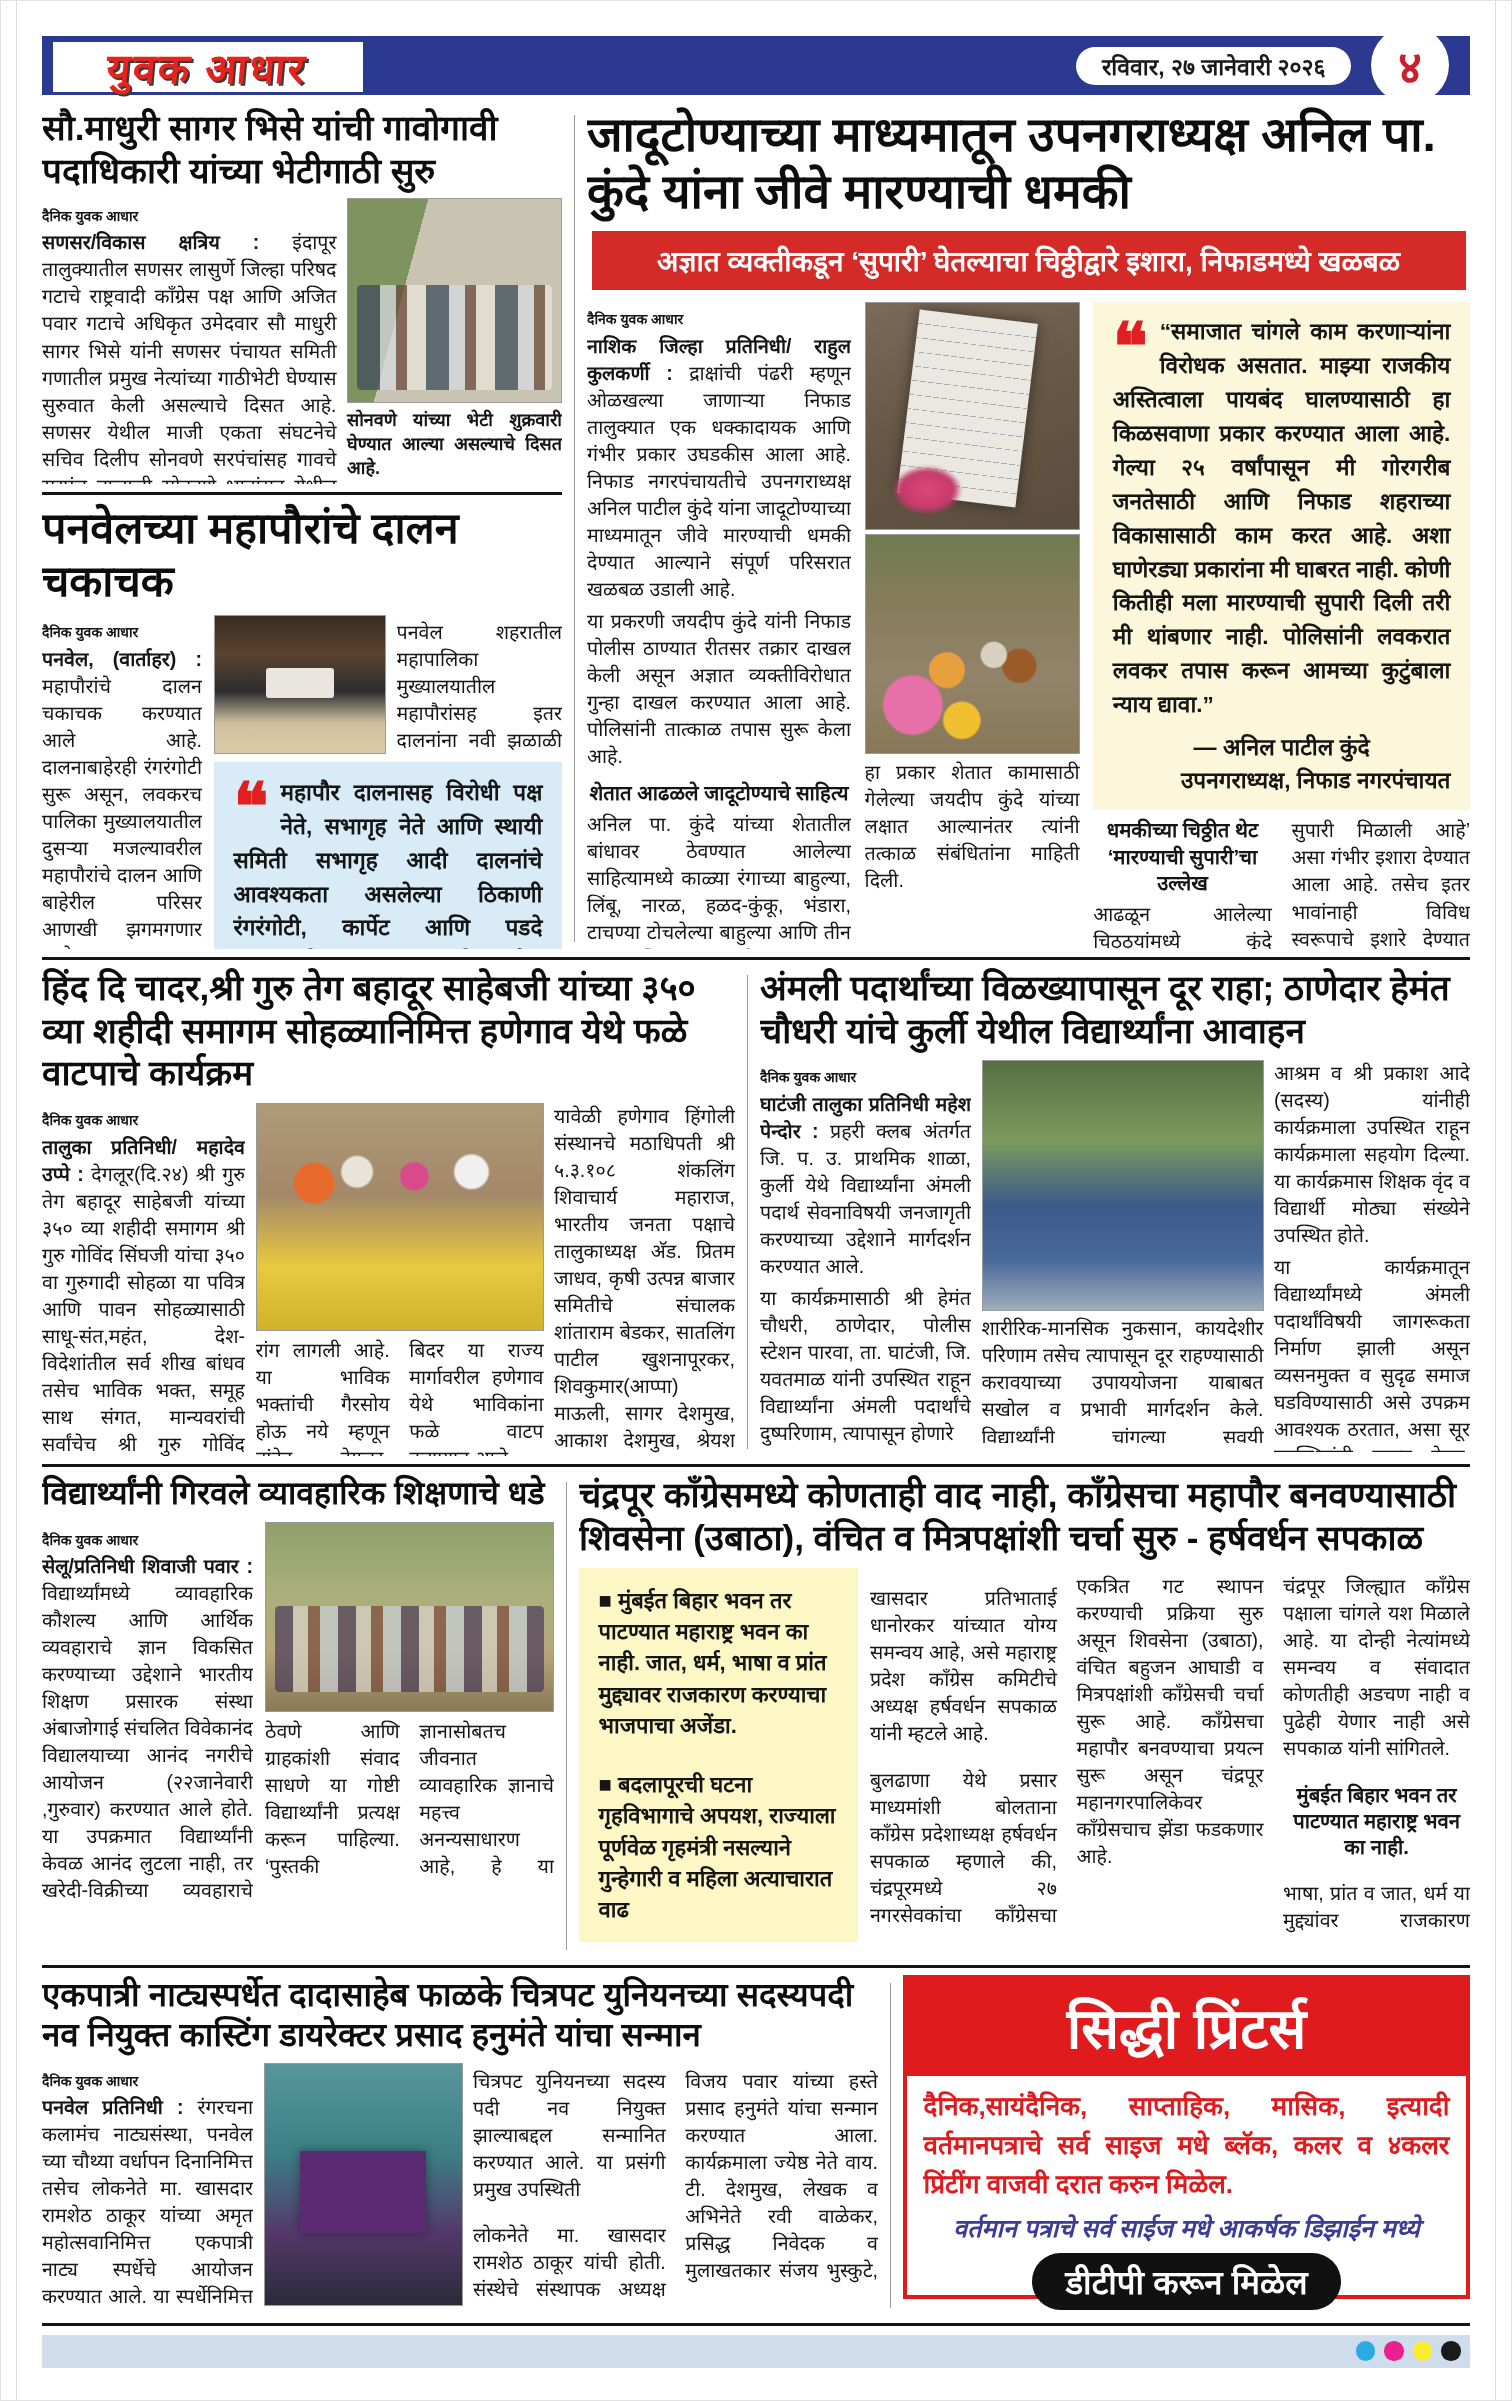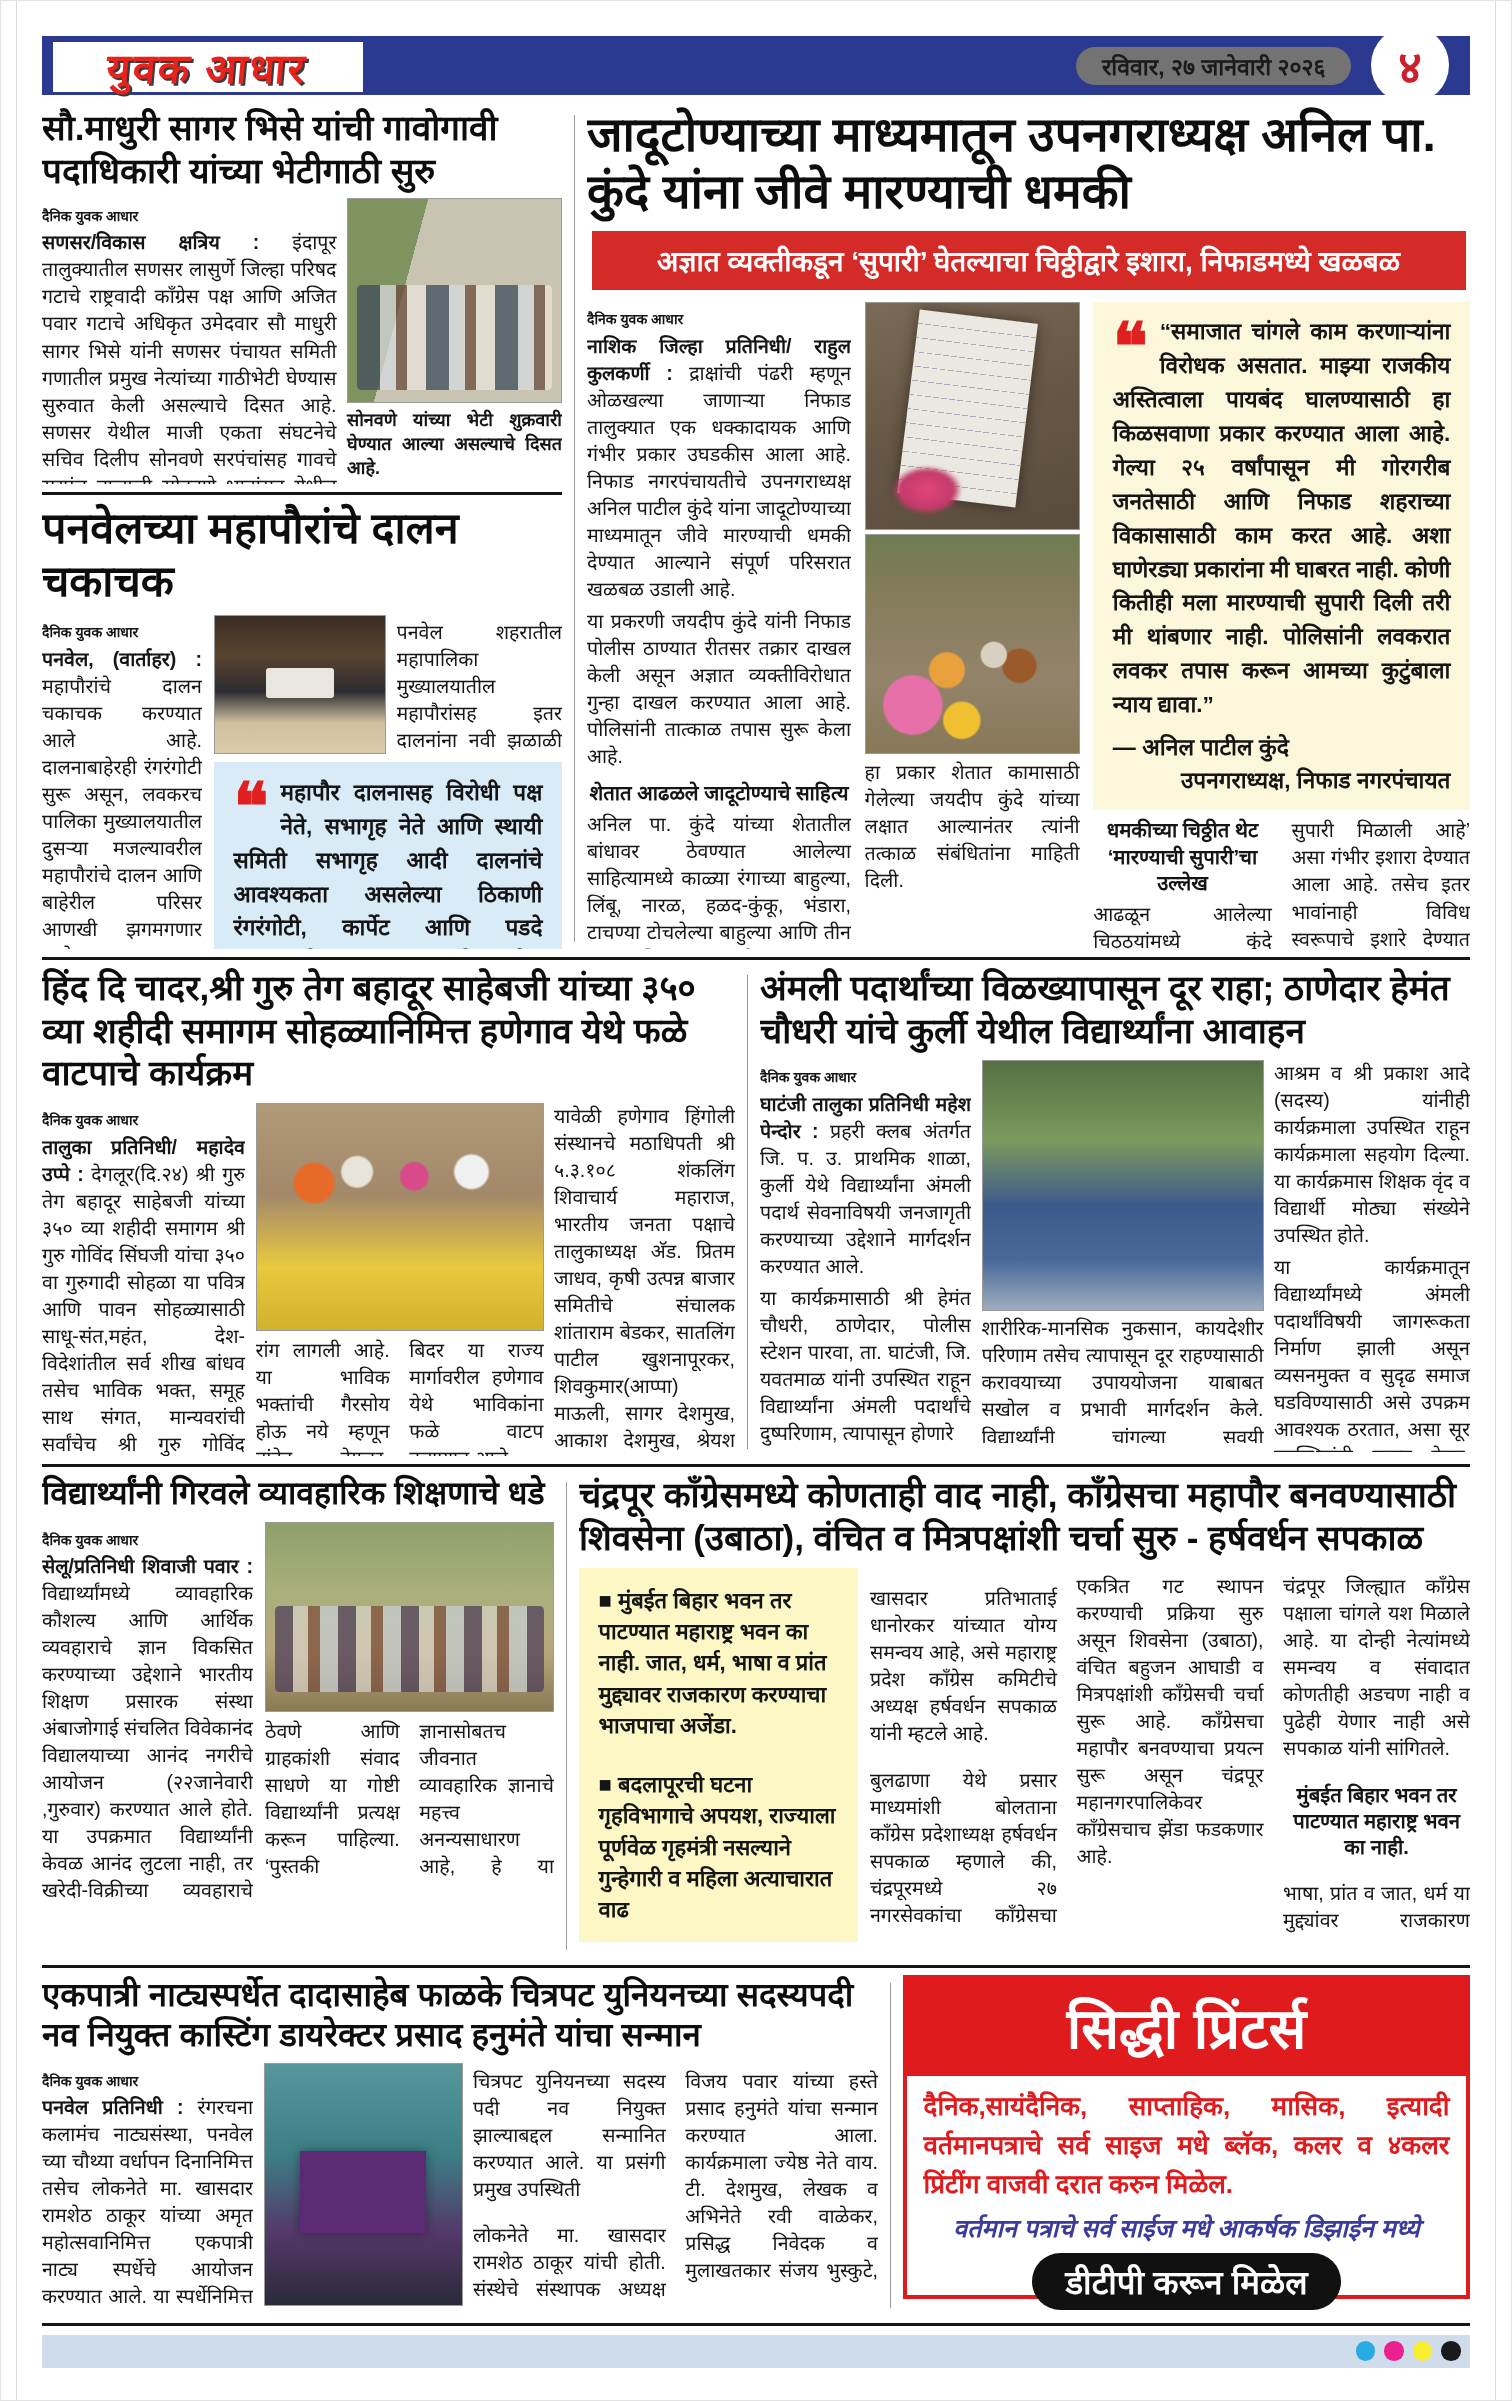--- a/index.html
+++ b/index.html
@@ -8,21 +8,21 @@
   .edge-l,.edge-r{position:absolute;top:0;bottom:0;width:0.8px;background:#dcdcdc;}
   .edge-l{left:15px}.edge-r{right:15px}
   .content{position:absolute;left:41px;right:41px;top:35px;}
 
   
   .masthead{position:relative;height:59px;background:#2b3990;}
   .logo-box{position:absolute;left:10.5px;top:6px;height:50px;width:310px;background:#fff;
             display:flex;align-items:center;justify-content:center;}
   .logo-text{font-size:41px;font-weight:800;color:#e8231d;letter-spacing:2.3px;
              transform:skewX(-5deg);text-shadow:2.3px 2.3px 0 #3b3b3b;white-space:nowrap;}
-  .date-pill{position:absolute;right:119px;top:10.5px;height:38px;background:#737373;border-radius:21px;
+  .date-pill{position:absolute;right:119px;top:10.5px;height:38px;background:#ffffff;border-radius:21px;
              display:flex;align-items:center;padding:0 25.6px;font-size:23px;font-weight:600;color:#1a1a1a;}
   .page-circle{position:absolute;right:21px;top:-9.8px;width:78px;height:78px;border-radius:50%;background:#fff;
                display:flex;align-items:center;justify-content:center;font-size:45px;font-weight:800;color:#cc1f2c;}
 
   
   .hrule{border:0;border-top:3px solid #151515;margin:7.5px 0;}
   .band{display:flex;align-items:stretch;overflow:hidden;}
   .vr{border-left:1.5px solid #9a9a9a;margin:7.5px 12px;}
   .headline{font-weight:800;text-align:left;line-height:1.22;color:#0d0d0d;}
   .h46{font-size:35px;} .h66{font-size:48px;line-height:1.18;} .h56{font-size:43px;}
@@ -32,21 +32,21 @@
   .body{font-size:19.6px;line-height:1.38;text-align:justify;margin:4.5px 0;}
   .subhead{font-weight:800;font-size:20.3px;text-align:center;margin:10.5px 0 4.5px;line-height:1.3;}
   .cols2{columns:2;column-gap:19.6px;}
   .cols3{columns:3;column-gap:19.6px;}
   .clip{overflow:hidden;}
 
   
   .qbox{background:#fcf7da;padding:13.6px 19.6px 12px;font-size:22.6px;font-weight:600;line-height:1.5;text-align:justify;}
   .qbox.blue{background:#d8ebf7;}
   .qmark{color:#e02020;font-size:65px;line-height:.55;float:left;margin:13.6px 12px 0 0;font-weight:800;}
-  .qauthor{text-align:left;font-weight:800;font-size:23px;margin-top:7.5px;}
+  .qauthor{text-align:center;font-weight:800;font-size:23px;margin-top:7.5px;}
   .qrole{text-align:right;font-weight:800;font-size:22.6px;}
 
   
   .ybox{background:#fdf7c5;padding:16.6px 19.6px;font-size:22px;font-weight:800;line-height:1.42;}
   .ybox div{margin-bottom:28px;}
 
   
   .strap{background:#d42a28;color:#fff;font-weight:800;font-size:28px;text-align:center;
          padding:10.5px 7.5px;margin:10.5px 4.5px 12px;}
 

